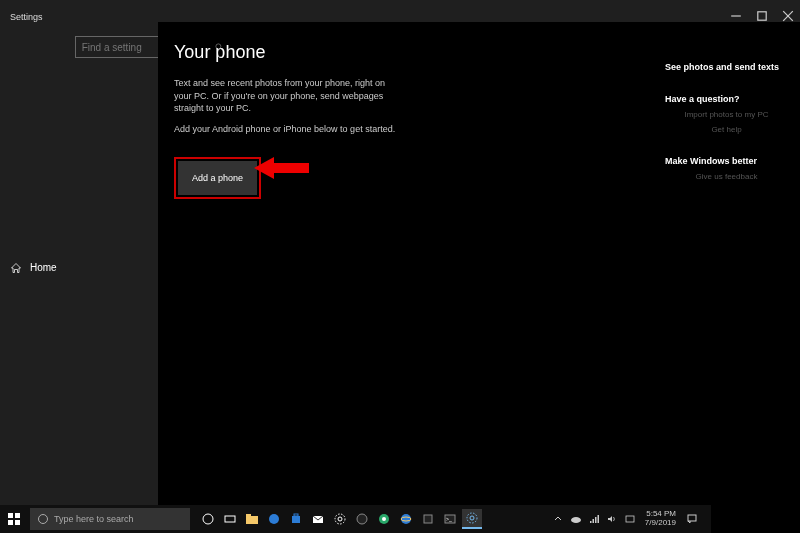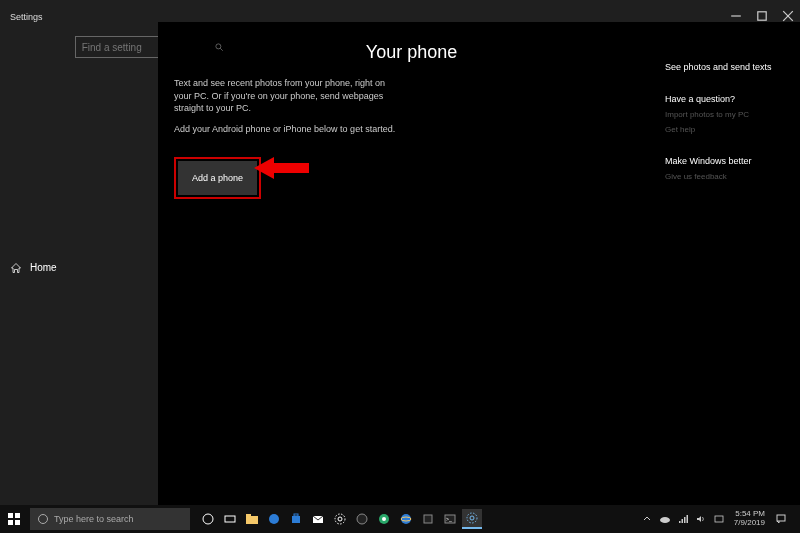--- a/index.html
+++ b/index.html
@@ -11,32 +11,32 @@
   .body { flex: 1; display: flex; min-height: 0; }
   .sidebar { width: 158px; background: #1f1f1f; padding: 8px 0 0 0; display: flex; flex-direction: row; }
   .home { display: flex; align-items: center; gap: 8px; padding: 6px 10px; font-size: 10px; color: #fff; cursor: pointer; }
   .home svg { width: 12px; height: 12px; }
   .search-wrap { margin: 6px 8px; border: 1px solid #666; height: 22px; display: flex; align-items: center; padding: 0 6px; }
   .search-wrap input { flex: 1; background: transparent; border: none; outline: none; color: #ccc; font-size: 10px; }
   .search-wrap .sicon { width: 10px; height: 10px; opacity: .7; }
   .nav-item { padding: 8px 10px; font-size: 10px; color: #fff; background: #8b5cf6; cursor: pointer; }
   .main { flex: 1; background: #000; display: flex; }
   .content { flex: 1; padding: 20px 16px 0 16px; }
-  .content h1 { font-size: 18px; font-weight: 400; margin-bottom: 14px; text-align: center; }
+  .content h1 { font-size: 18px; font-weight: 400; margin-bottom: 14px; }
   .content p { font-size: 9px; color: #ccc; line-height: 1.4; margin-bottom: 8px; max-width: 230px; }
   .btn-wrap { margin-top: 14px; display: inline-block; position: relative; }
   .btn-outline { border: 2px solid #c00; padding: 2px; display: inline-block; }
   .addbtn { background: #333; color: #fff; font-size: 9px; padding: 12px 14px; border: none; cursor: pointer; }
   .arrow { position: absolute; left: 80px; top: -3px; width: 55px; height: 28px; }
   .right { width: 135px; padding: 40px 12px 0 0; font-size: 9px; color: #ccc; }
-  .right h3 { font-size: 9px; color: #fff; font-weight: 400; margin-bottom: 6px; margin-top: 22px; }
+  .right h3 { font-size: 9px; color: #fff; font-weight: 700; margin-bottom: 6px; margin-top: 22px; }
   .right h3:first-child { margin-top: 0; }
   .right p { font-size: 8px; line-height: 1.4; color: #aaa; }
-  .right .link { display: block; color: #555; font-size: 8px; margin-top: 6px; cursor: pointer; }
-  .taskbar { width: 800px; height: 28px; background: #101010; display: flex; align-items: center; position: relative; }
+  .right .link { display: block; color: #555; font-size: 8px; margin-top: 6px; cursor: pointer; text-align: center; }
+  .taskbar { width: 711px; height: 28px; background: #101010; display: flex; align-items: center; position: relative; }
   .start { width: 28px; height: 28px; display: flex; align-items: center; justify-content: center; cursor: pointer; }
   .start svg { width: 12px; height: 12px; }
   .tsearch { height: 22px; width: 160px; background: #333; display: flex; align-items: center; gap: 6px; padding: 0 8px; margin-left: 2px; cursor: text; }
   .tsearch span { font-size: 9px; color: #aaa; }
   .tsearch .circ { width: 10px; height: 10px; border: 1px solid #aaa; border-radius: 50%; }
   .ticons { display: flex; align-items: center; gap: 2px; margin-left: 8px; }
   .ticon { width: 20px; height: 20px; display: flex; align-items: center; justify-content: center; cursor: pointer; }
   .ticon.active { background: #333; border-bottom: 2px solid #76b9ed; }
   .tray { position: absolute; right: 7px; height: 28px; display: flex; align-items: center; gap: 4px; padding-right: 4px; }
   .tray .ti { width: 14px; height: 14px; display: flex; align-items: center; justify-content: center; color: #ccc; font-size: 9px; cursor: pointer; }

